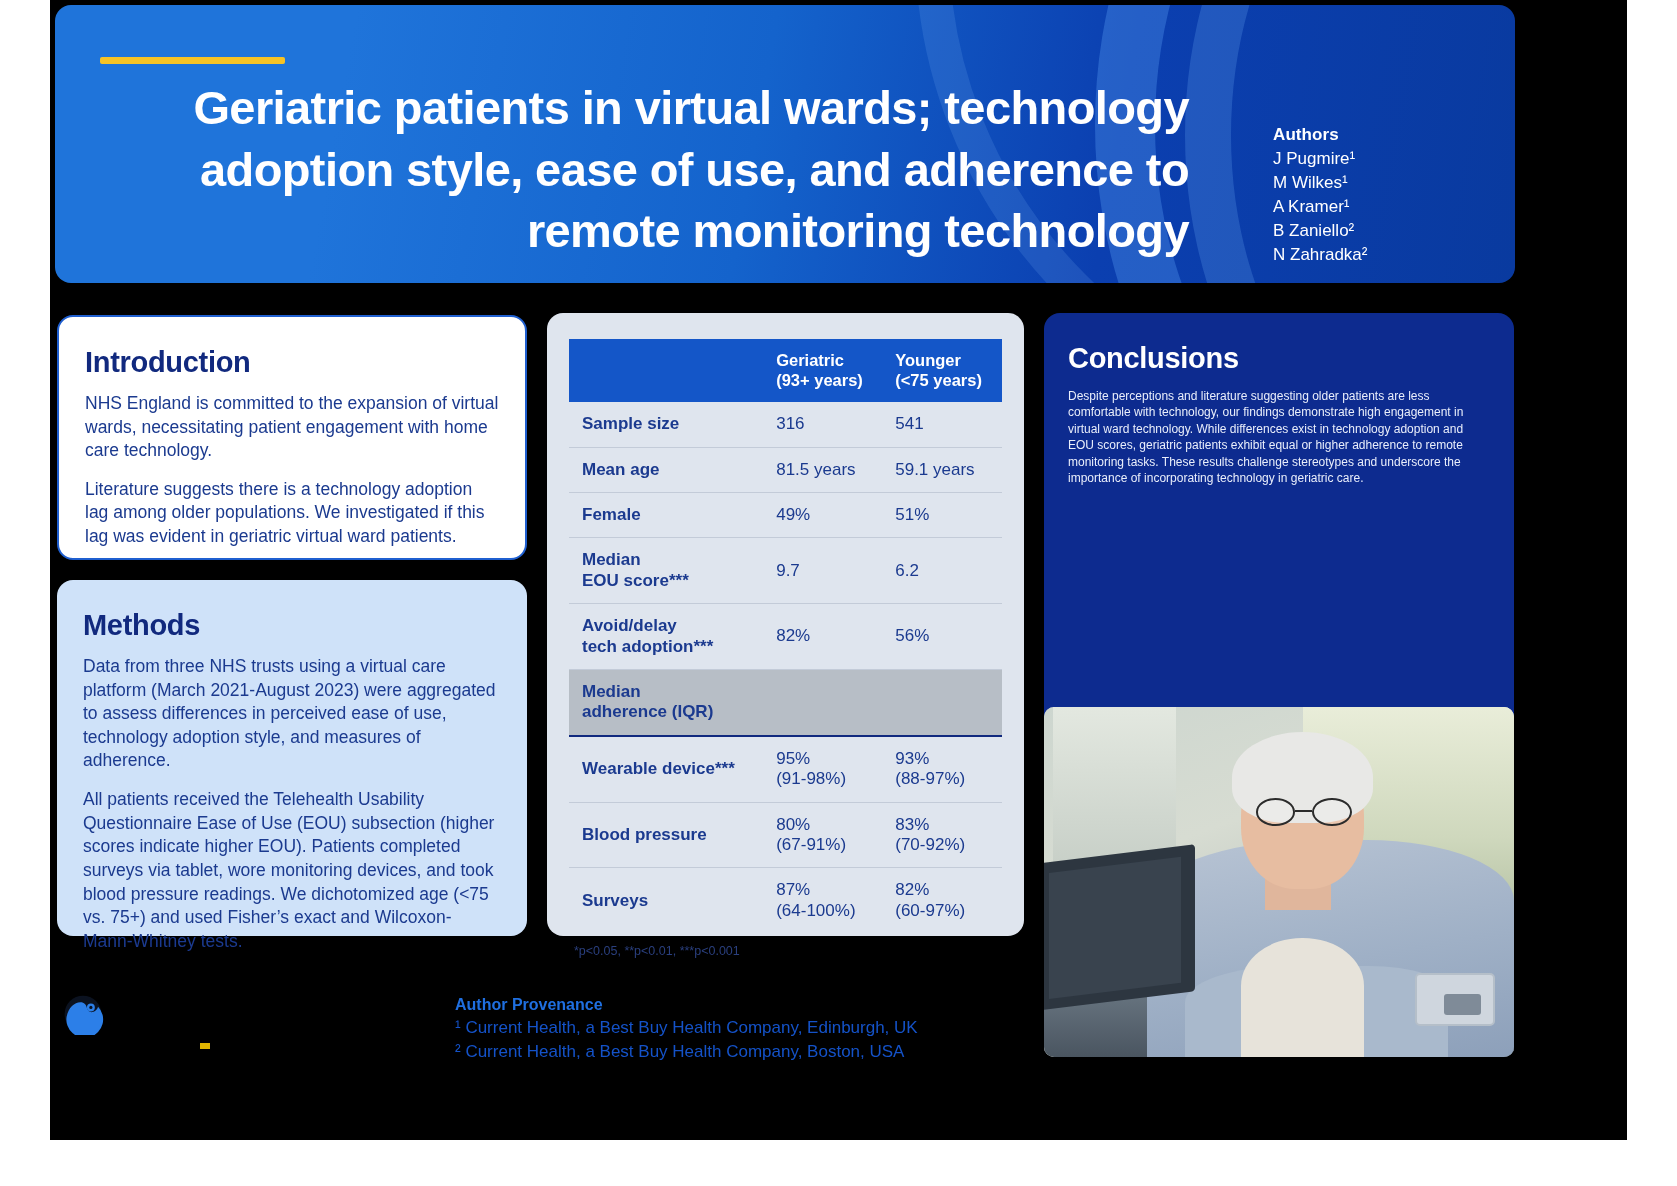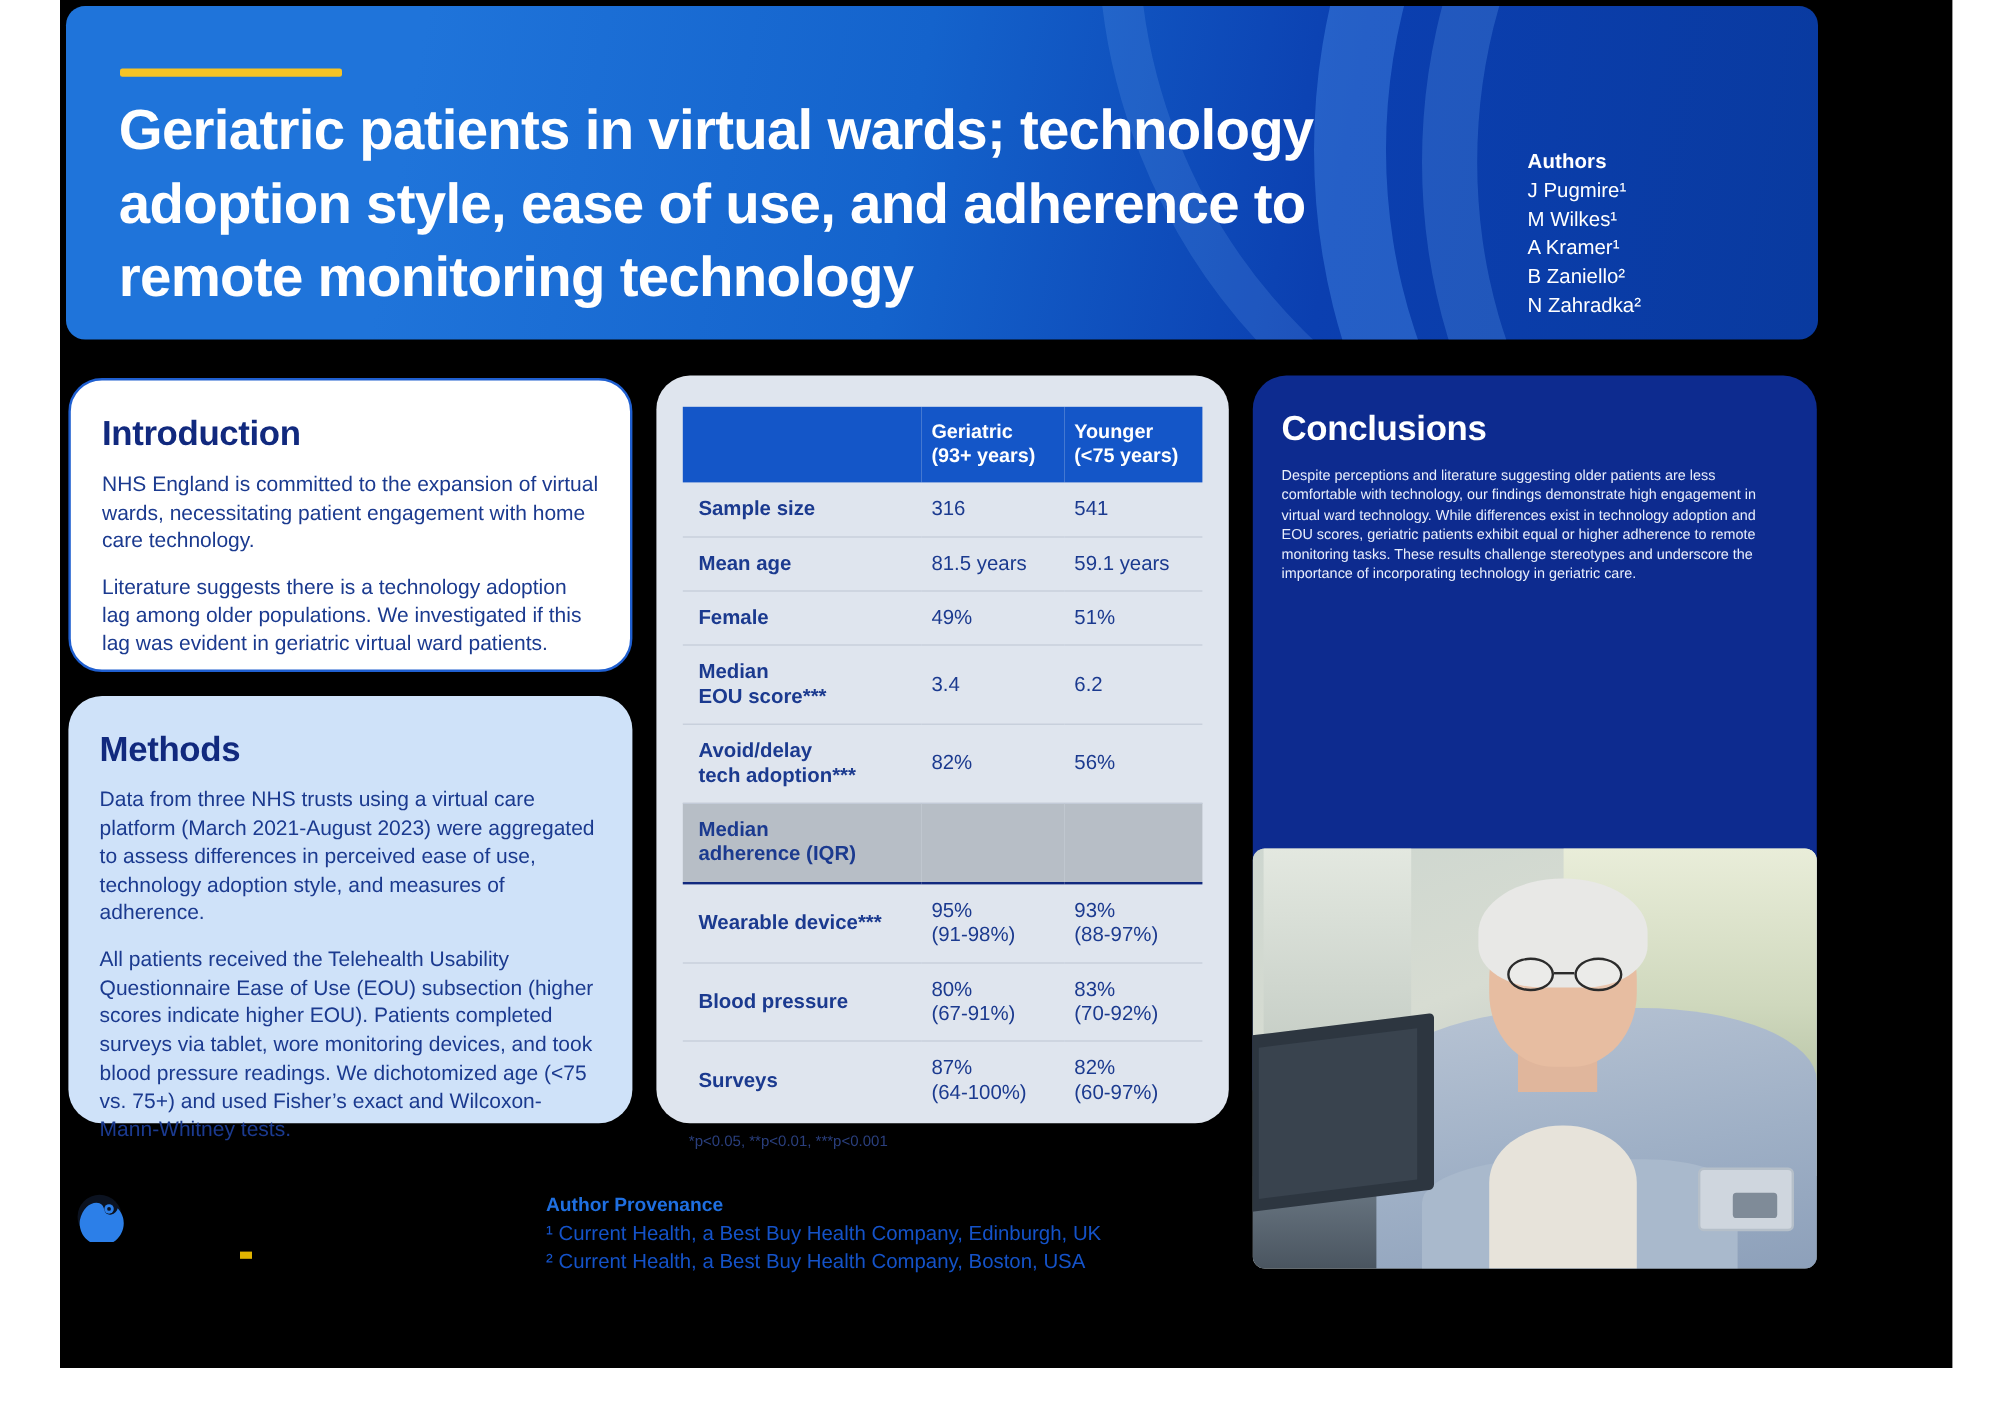--- a/index.html
+++ b/index.html
@@ -16,28 +16,28 @@
     background:linear-gradient(100deg,#1f74da 0%,#1f74da 20%,#1463cc 48%,#0b3fb0 72%,#093a9f 100%);
   }
   .swoosh { position:absolute; border-radius:50%; border-style:solid; border-color:rgba(255,255,255,.10); }
   .sw1 { width:740px; height:900px; left:1040px; top:-330px; border-width:60px; border-color:rgba(90,160,245,.33); }
   .sw2 { width:560px; height:760px; left:1130px; top:-250px; border-width:46px; border-color:rgba(120,180,250,.22); }
   .sw3 { width:1000px; height:1000px; left:860px; top:-560px; border-width:34px; border-color:rgba(130,185,250,.16); }
 
   .accent-bar { position:absolute; left:45px; top:52px; width:185px; height:7px; background:#f6c325; border-radius:2px; }
   .title {
     position:absolute; left:44px; top:72px; width:1090px;
-    color:#ffffff; font-size:47px; font-weight:bold; line-height:1.31; letter-spacing:-.6px;
+    color:#ffffff; font-size:47px; font-weight:bold; line-height:1.31; letter-spacing:-.6px;text-align:right;
   }
   .authors-block { position:absolute; right:52px; top:118px; width:190px; color:#ffffff; }
   .authors-head { font-size:17px; font-weight:bold; line-height:1.42; letter-spacing:.1px; }
   .authors-list { font-size:17px; line-height:1.41; }
 
   
-  .card { position:absolute; border-radius:28px; }
+  .card { position:absolute; border-radius:16px; }
   .card-h { font-size:29px; font-weight:bold; line-height:1.1; margin-bottom:13px; letter-spacing:-.3px; }
   .card p { font-size:17.5px; line-height:1.35; }
   .card p + p { margin-top:15px; }
 
   .intro { left:57px; top:315px; width:470px; height:245px; background:#ffffff; border:2px solid #1f5fd0; padding:30px 26px 0 26px; }
   .intro .card-h { color:#11297e; }
   .intro p { color:#1b3a8f; }
 
   .methods { left:57px; top:580px; width:470px; height:356px; background:#cfe2f9; padding:30px 26px 0 26px; }
   .methods .card-h { color:#11297e; }
@@ -195,21 +195,21 @@
           <td>
             <span>51%</span>
           </td>
         </tr>
         <tr>
           <td class="lab">
             <span>Median</span><br>
             <span>EOU score***</span>
           </td>
           <td>
-            <span>3.4</span>
+            <span>9.7</span>
           </td>
           <td>
             <span>6.2</span>
           </td>
         </tr>
         <tr>
           <td class="lab">
             <span>Avoid/delay</span><br>
             <span>tech adoption***</span>
           </td>

